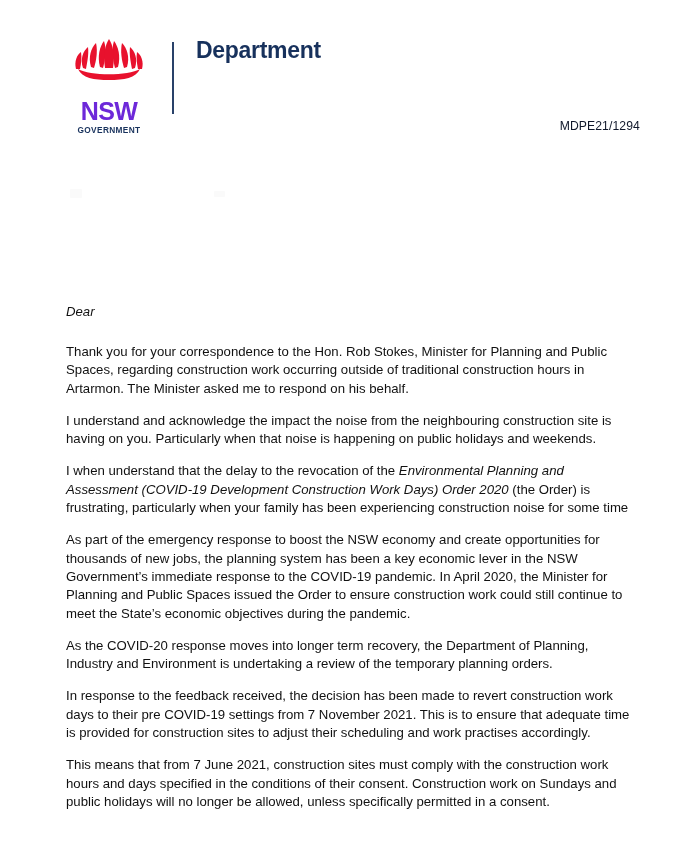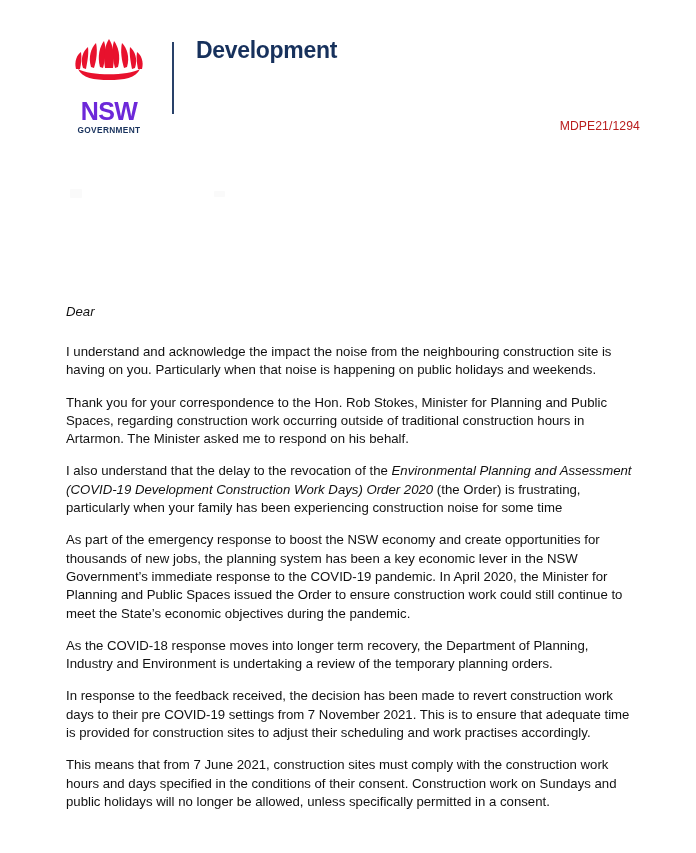--- a/index.html
+++ b/index.html
@@ -76,21 +76,21 @@
     font-weight: normal;
     font-size: 19px;
   }
 
   
   .ref-no {
     position: absolute;
     right: 56px;
     top: 119px;
     font-size: 12.2px;
-    color: #b91c1c;
+    color: #0f172a;
     letter-spacing: 0.1px;
   }
 
   
   .redacted-address {
     position: absolute;
     left: 66px;
     top: 185px;
     width: 240px;
     height: 18px;
@@ -153,44 +153,44 @@
         <path d="M10 62 C34 76 110 76 134 62 C126 80 102 84 72 84 C42 84 18 80 10 62 Z"></path>
       </g>
     </svg>
     <div class="nsw-word">NSW</div>
     <div class="nsw-gov">GOVERNMENT</div>
   </div>
 
   <div class="lh-divider"></div>
 
   <div class="lh-title">
-    <div>Development</div>
+    <div>Department</div>
   </div>
 
 </div>
 
 <div class="ref-no">MDPE21/1294</div>
 
 <div class="redacted-address">
   <div class="redacted-mark rm1"></div>
   <div class="redacted-mark rm2"></div>
 </div>
 
 <div class="letter">
 
   <p class="salutation">Dear</p>
 
+  <p class="para">Thank you for your correspondence to the Hon. Rob Stokes, Minister for Planning and Public Spaces, regarding construction work occurring outside of traditional construction hours in Artarmon. The Minister asked me to respond on his behalf.</p>
+
   <p class="para">I understand and acknowledge the impact the noise from the neighbouring construction site is having on you. Particularly when that noise is happening on public holidays and weekends.</p>
 
-  <p class="para">Thank you for your correspondence to the Hon. Rob Stokes, Minister for Planning and Public Spaces, regarding construction work occurring outside of traditional construction hours in Artarmon. The Minister asked me to respond on his behalf.</p>
-
-  <p class="para"><span>I also understand that the delay to the revocation of the </span><em>Environmental Planning and Assessment (COVID-19 Development Construction Work Days) Order 2020</em><span> (the Order) is frustrating, particularly when your family has been experiencing construction noise for some time</span></p>
+  <p class="para"><span>I when understand that the delay to the revocation of the </span><em>Environmental Planning and Assessment (COVID-19 Development Construction Work Days) Order 2020</em><span> (the Order) is frustrating, particularly when your family has been experiencing construction noise for some time</span></p>
 
   <p class="para">As part of the emergency response to boost the NSW economy and create opportunities for thousands of new jobs, the planning system has been a key economic lever in the NSW Government’s immediate response to the COVID-19 pandemic. In April 2020, the Minister for Planning and Public Spaces issued the Order to ensure construction work could still continue to meet the State’s economic objectives during the pandemic.</p>
 
 
-  <p class="para">As the COVID-18 response moves into longer term recovery, the Department of Planning, Industry and Environment is undertaking a review of the temporary planning orders.</p>
+  <p class="para">As the COVID-20 response moves into longer term recovery, the Department of Planning, Industry and Environment is undertaking a review of the temporary planning orders.</p>
 
   <p class="para">In response to the feedback received, the decision has been made to revert construction work days to their pre COVID-19 settings from 7 November 2021. This is to ensure that adequate time is provided for construction sites to adjust their scheduling and work practises accordingly.</p>
 
   <p class="para">This means that from 7 June 2021, construction sites must comply with the construction work hours and days specified in the conditions of their consent. Construction work on Sundays and public holidays will no longer be allowed, unless specifically permitted in a consent.</p>
 
 </div>
 
 </body></html>

